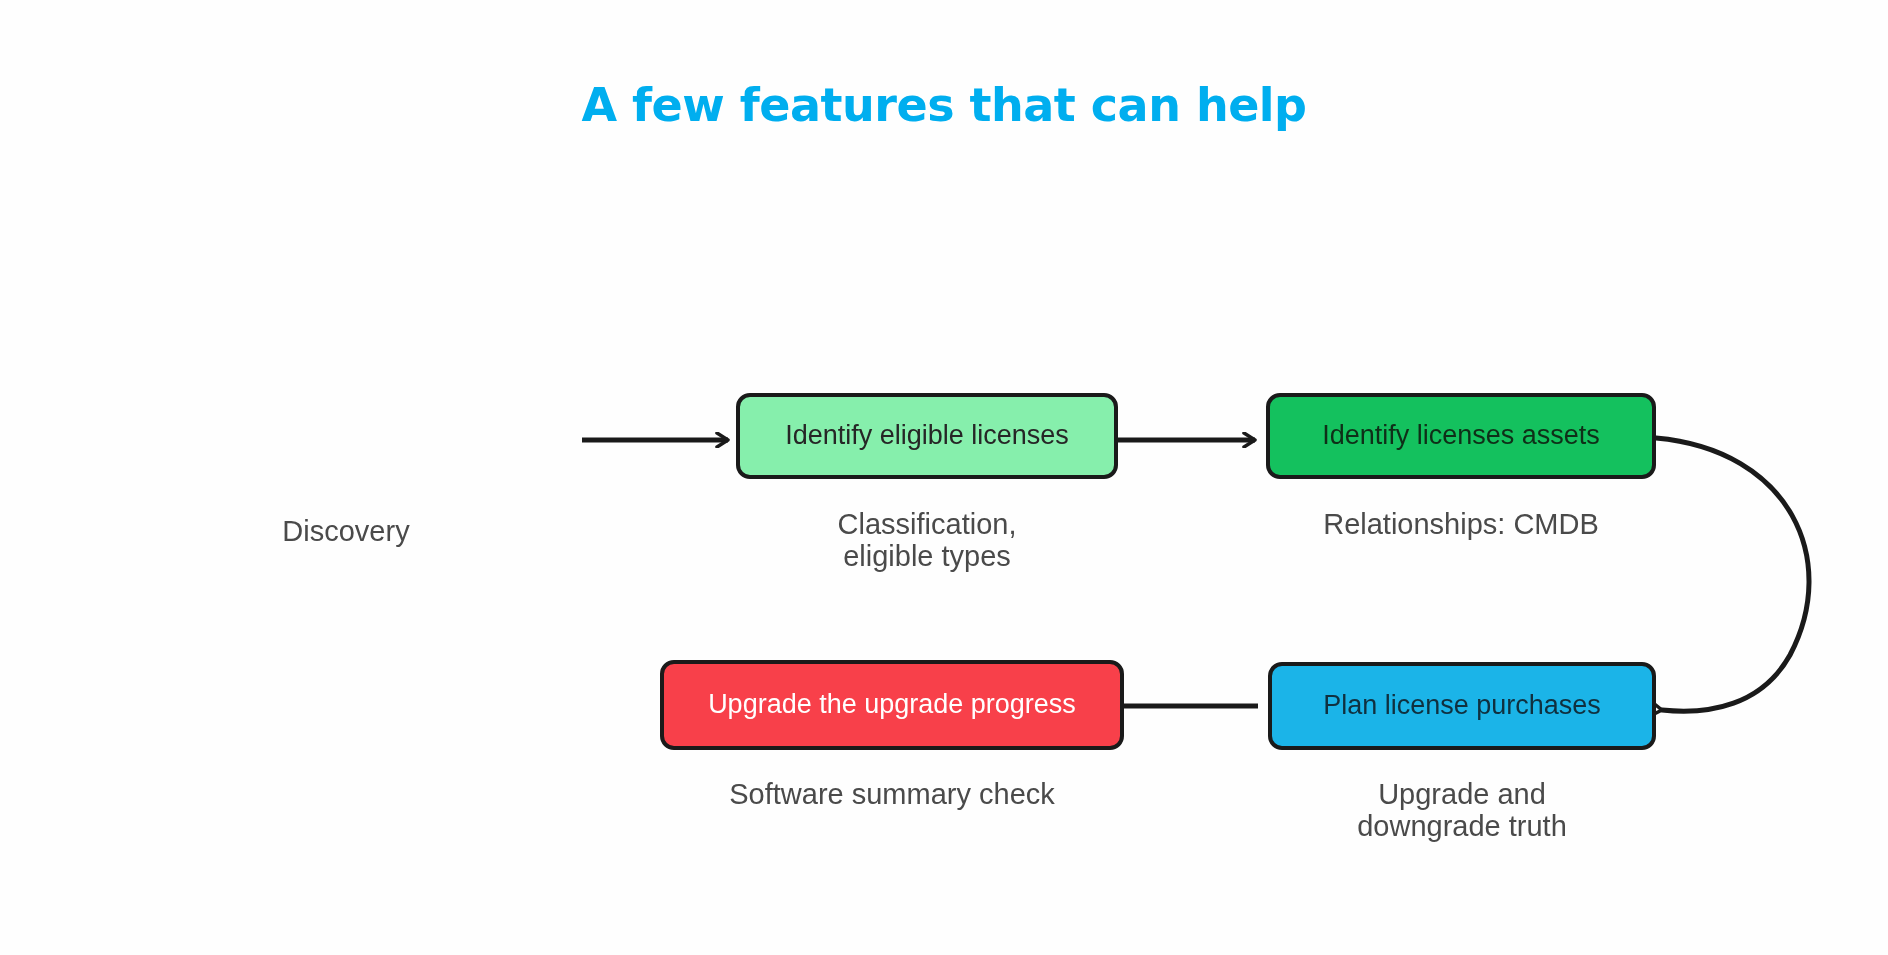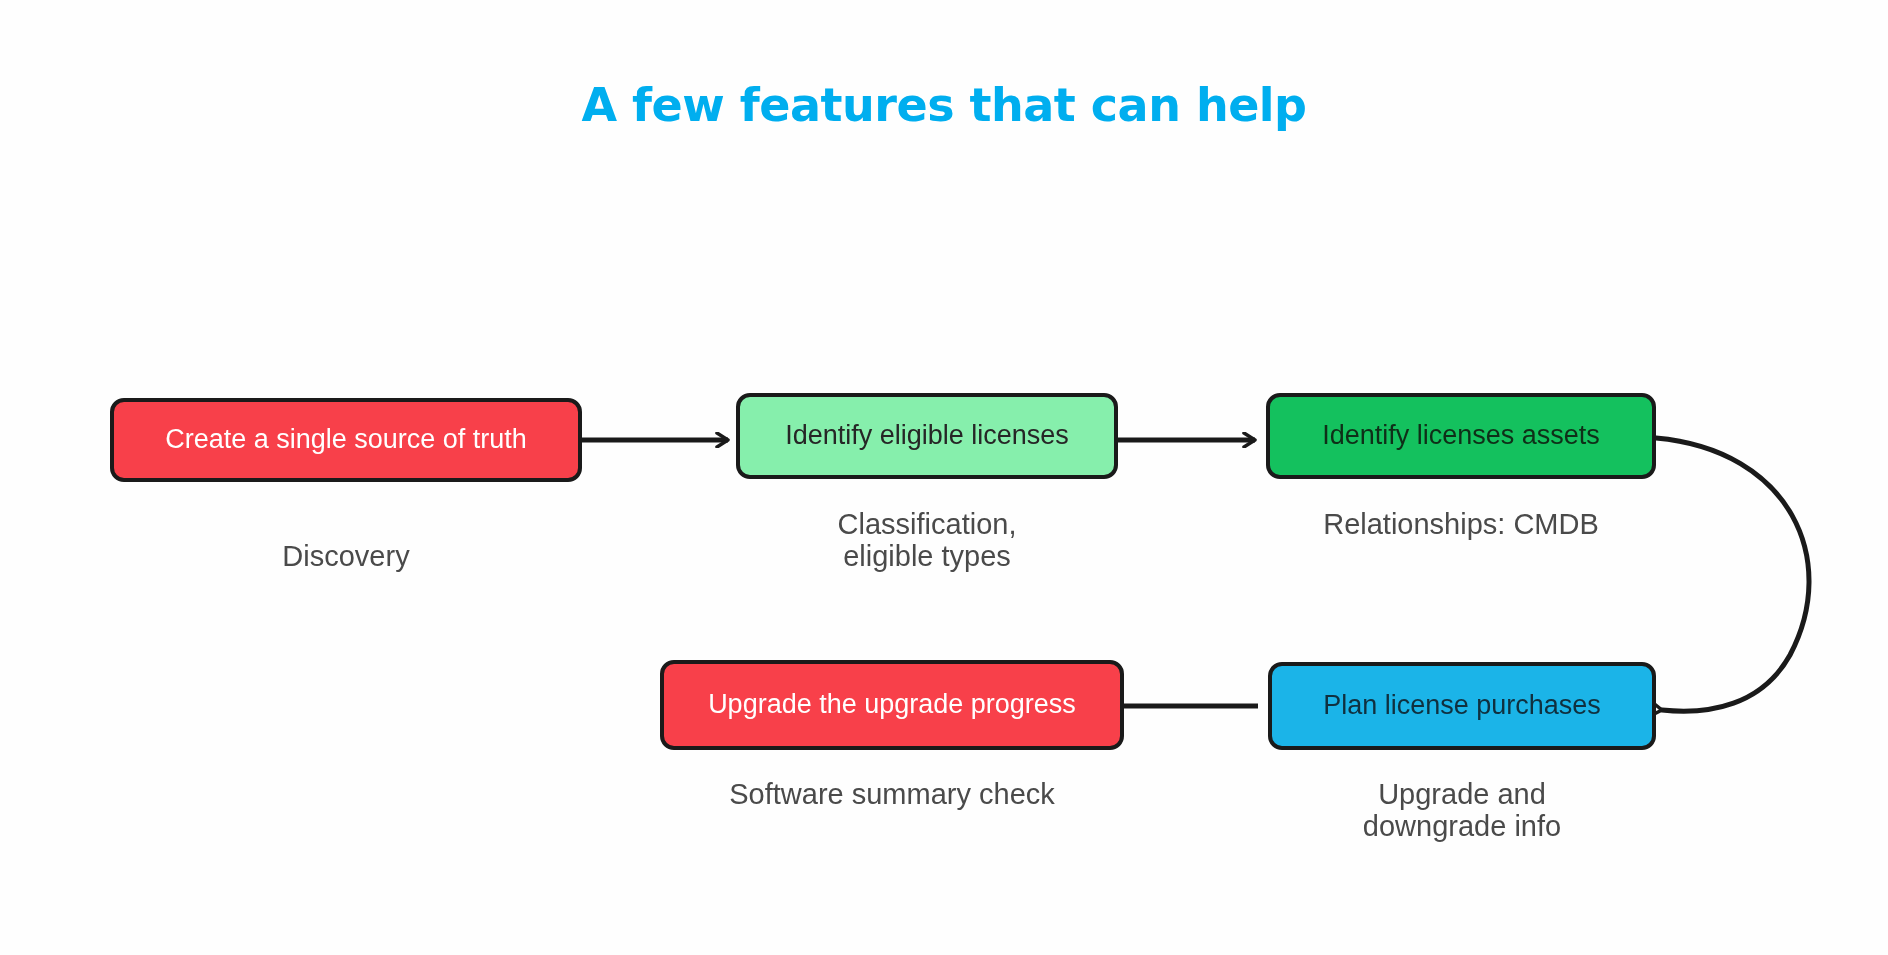--- a/index.html
+++ b/index.html
@@ -112,40 +112,37 @@
 
     <line x1="582" y1="440" x2="728" y2="440" stroke="#1a1a1a" stroke-width="5" marker-end="url(#arrow-right)"></line>
 
     <line x1="1118" y1="440" x2="1255" y2="440" stroke="#1a1a1a" stroke-width="5" marker-end="url(#arrow-right)"></line>
 
     <path d="M 1656,438 C 1790,450 1840,560 1790,655 C 1762,705 1710,715 1662,710" fill="none" stroke="#1a1a1a" stroke-width="5" stroke-linecap="round" marker-end="url(#arrow-left)"></path>
 
     <line x1="1258" y1="706" x2="1122" y2="706" stroke="#1a1a1a" stroke-width="5" marker-end="url(#arrow-left)"></line>
   </svg>
 
-  <div class="node node-red" style="left:110px; top:398px; width:472px; height:84px;">
-    <span>Create a single source of truth</span>
-  </div>
-  <div class="caption" style="left:110px; top:540px; width:472px;">Discovery</div>
+  <div class="caption" style="left:110px; top:515px; width:472px;">Discovery</div>
 
   <div class="node node-yellow" style="left:736px; top:393px; width:382px; height:86px;">
     <span>Identify eligible licenses</span>
   </div>
   <div class="caption" style="left:736px; top:508px; width:382px;">Classification,
 eligible types</div>
 
   <div class="node node-green" style="left:1266px; top:393px; width:390px; height:86px;">
     <span>Identify licenses assets</span>
   </div>
   <div class="caption" style="left:1266px; top:508px; width:390px;text-align:center;">Relationships: CMDB</div>
 
   <div class="node node-blue" style="left:1268px; top:662px; width:388px; height:88px;justify-content:center;">
     <span>Plan license purchases</span>
   </div>
   <div class="caption" style="left:1268px; top:778px; width:388px;">Upgrade and
-downgrade info</div>
+downgrade truth</div>
 
   <div class="node node-red" style="left:660px; top:660px; width:464px; height:90px;">
     <span>Upgrade the upgrade progress</span>
   </div>
   <div class="caption" style="left:660px; top:778px; width:464px;">Software summary check</div>
 
 </div>
 
 </body></html>

